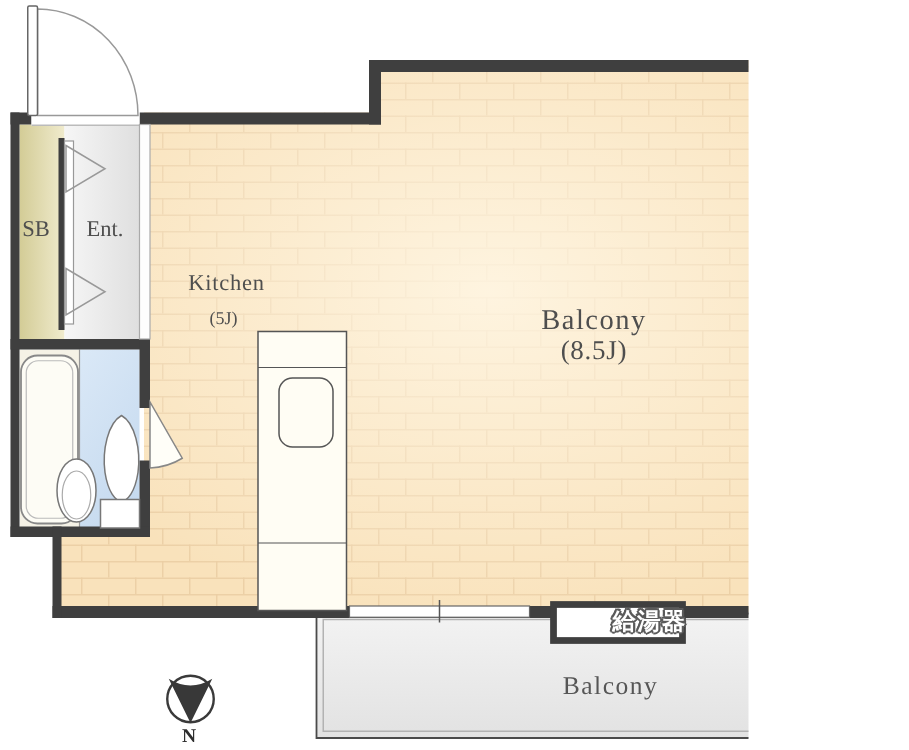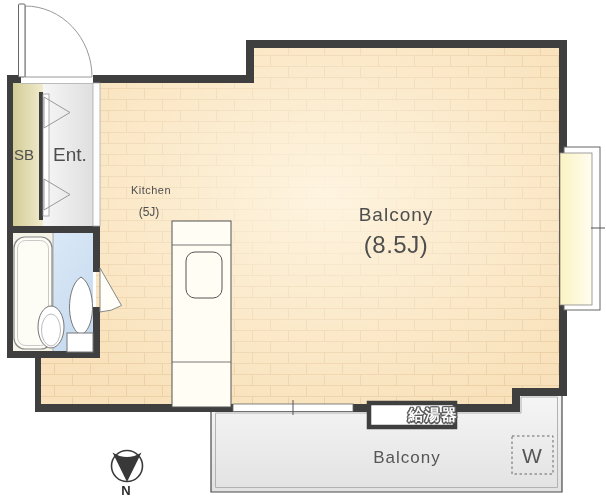--- a/index.html
+++ b/index.html
@@ -1,34 +1,34 @@
 <!DOCTYPE html>
 <html style="--wall: #3f3f3f; --floor: #f9e2bb; --floor-line: #eccfa4; --floor-glow: #fff7e6; --balcony: #ececec; --bath: #cfe0f2; --bath-cream: #f5f2e6; --sb: #d8d1a2; --ent: #ebebeb; --window-glass: #fcf7cf; --text: #4e4e4e;"><head>
 <meta charset="utf-8">
 <style>
   :root{
     --wall:#3f3f3f; --floor:#f9e2bb; --floor-line:#eccfa4; --floor-glow:#fff7e6;
     --balcony:#ececec; --bath:#cfe0f2; --bath-cream:#f5f2e6; --sb:#d8d1a2;
     --ent:#ebebeb; --window-glass:#fcf7cf; --text:#4e4e4e;
   }
   html,body{margin:0;padding:0;background:#fff;}
-  #stage{position:relative;width:606px;height:500px;background:#fff;overflow:hidden;
-         font-family:Liberation Sans, sans-serif;}
+  #stage{position:relative;width:499px;height:500px;background:#fff;overflow:hidden;
+         font-family:Liberation Serif, serif;}
   #stage svg{position:absolute;left:0;top:0;}
   .wall{fill:var(--wall);}
   .brick-bg{fill:var(--floor);}
   .brick-line{stroke:var(--floor-line);stroke-width:1;fill:none;}
   .label{position:absolute;transform:translate(-50%,-50%);color:var(--text);
          white-space:nowrap;line-height:1;}
-  .lbl-kitchen{font-size:11px;letter-spacing:0.5px;}
+  .lbl-kitchen{font-size:15px;letter-spacing:0.5px;}
   .lbl-kitchen-size{font-size:12px;}
   .lbl-main{font-size:19px;letter-spacing:1px;}
-  .lbl-main-size{font-size:24px;letter-spacing:0.5px;margin-top:12px;}
+  .lbl-main-size{font-size:18px;letter-spacing:0.5px;}
   .lbl-sb{font-size:15px;}
-  .lbl-ent{font-size:19px;}
+  .lbl-ent{font-size:15px;}
   .lbl-balcony{font-size:17px;letter-spacing:1px;color:#565656;}
   .lbl-w{font-size:21px;color:#565656;}
   .lbl-n{font-size:13px;font-weight:bold;color:#2e2e2e;}
   .lbl-heater{font-size:15.5px;font-weight:bold;color:#fff;letter-spacing:1px;
     text-shadow:-1px -1px 0 #5a5a5a,1px -1px 0 #5a5a5a,-1px 1px 0 #5a5a5a,
       1px 1px 0 #5a5a5a,0 -1.5px 0 #5a5a5a,0 1.5px 0 #5a5a5a,
       -1.5px 0 0 #5a5a5a,1.5px 0 0 #5a5a5a;margin-left:21px;}
 </style>
 </head>
 <body>

